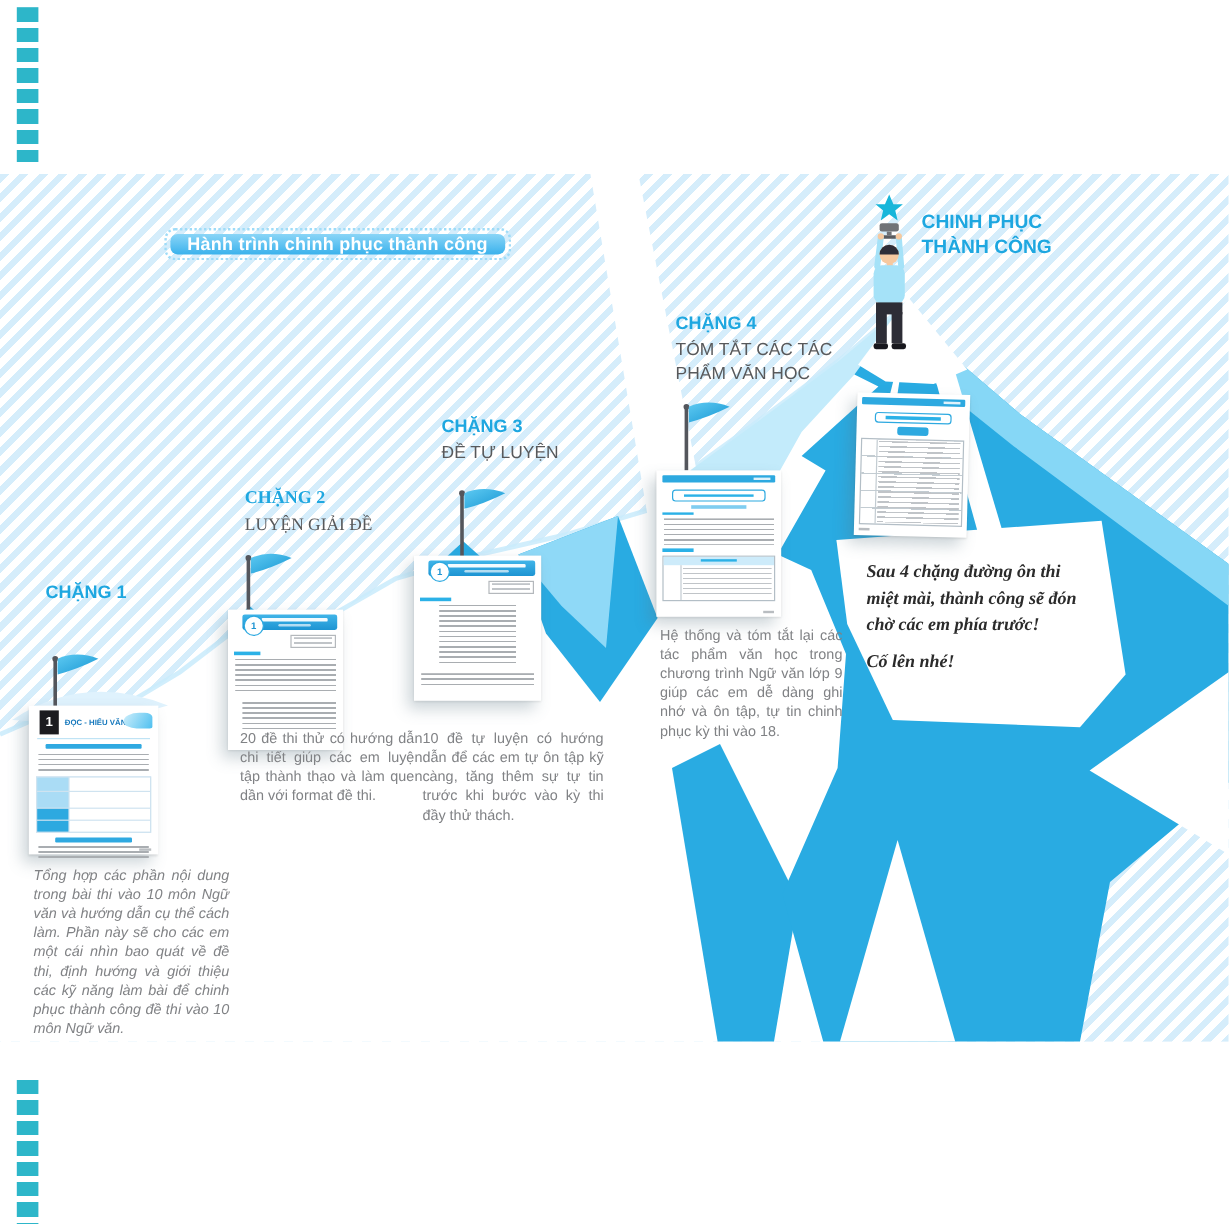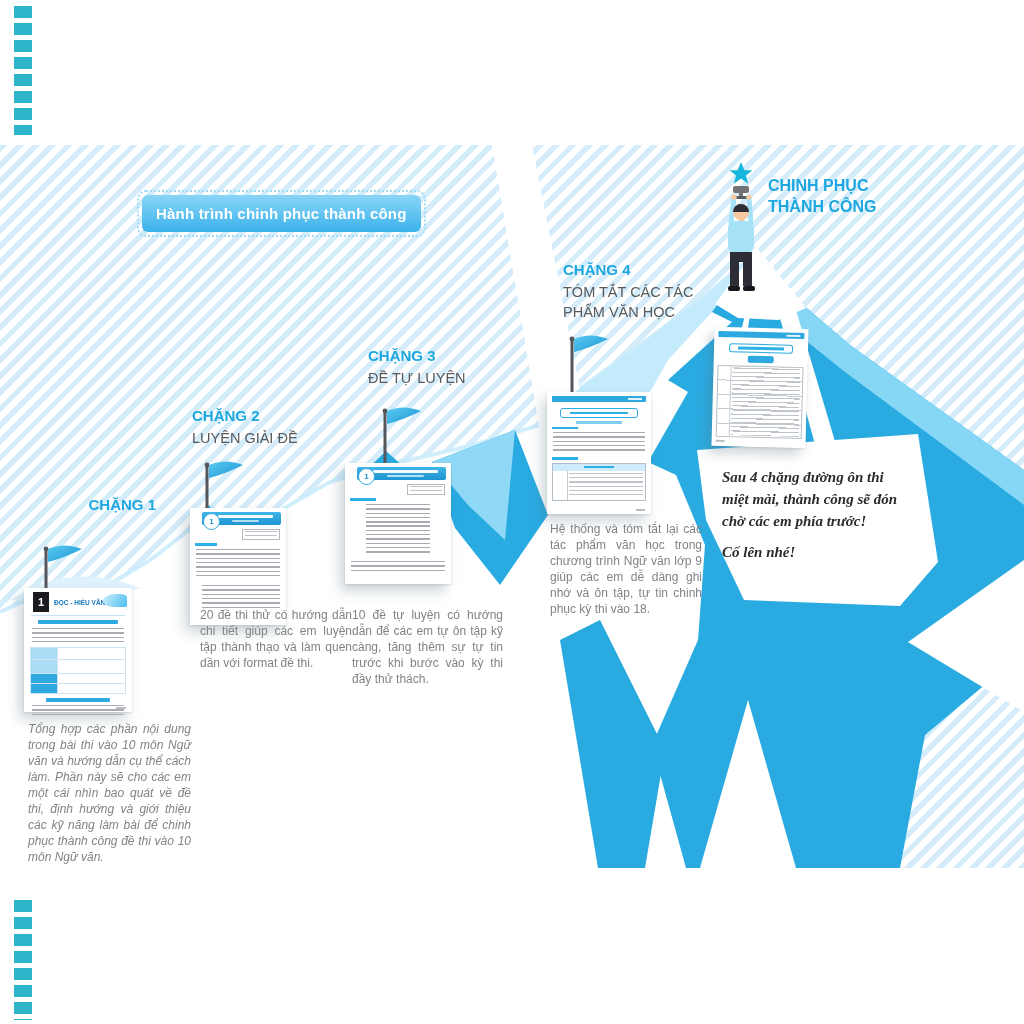--- a/index.html
+++ b/index.html
@@ -13,29 +13,29 @@
   .corner-strip.bottom{top:900px;height:120px;}
 
   
   .sky{position:absolute;left:0;top:145px;width:1024px;height:723px;z-index:0;
     background:repeating-linear-gradient(135deg,#d5edfb 0 5.5px,#ffffff 5.5px 11.5px);}
 
   svg.scene{position:absolute;left:0;top:0;z-index:1;}
 
   
   .badge-wrap{position:absolute;left:137px;top:190px;z-index:3;border:2px dotted #9fdcf8;border-radius:9px;padding:3px;}
-  .badge-inner{background:linear-gradient(180deg,#8ad5f7,#3bb2ec);border-radius:6px;padding:10px 14px;
+  .badge-inner{background:linear-gradient(180deg,#8ad5f7,#3bb2ec);border-radius:6px;padding:0 14px;
     color:#fff;font-weight:bold;font-size:15px;letter-spacing:.2px;}
 
   
   .stage{position:absolute;z-index:3;}
   .stage-label{color:#1ea7e0;font-weight:bold;font-size:15px;margin-bottom:4px;}
   .stage-name{color:#58595b;font-size:14.5px;line-height:20px;}
-  .s1{left:38px;top:496px;width:118px;text-align:right;}
-  .s2{left:192px;top:407px;width:150px;}
+  .s1{left:38px;top:485px;width:118px;}
+  .s2{left:204px;top:407px;width:150px;font-family:Liberation Serif, serif;}
   .s3{left:368px;top:347px;width:140px;}
   .s4{left:563px;top:261px;width:154px;}
   .summit-label{position:absolute;left:768px;top:175px;width:118px;z-index:3;
     color:#1ea7e0;font-weight:bold;font-size:16px;line-height:21px;}
 
   
   .desc{position:absolute;z-index:3;color:#808285;font-size:12px;line-height:16px;text-align:justify;}
   .d1{left:28px;top:721px;width:163px;font-style:italic;}
   .d2{left:200px;top:607px;width:152px;}
   .d3{left:352px;top:575px;width:151px;margin-top:32px;}

